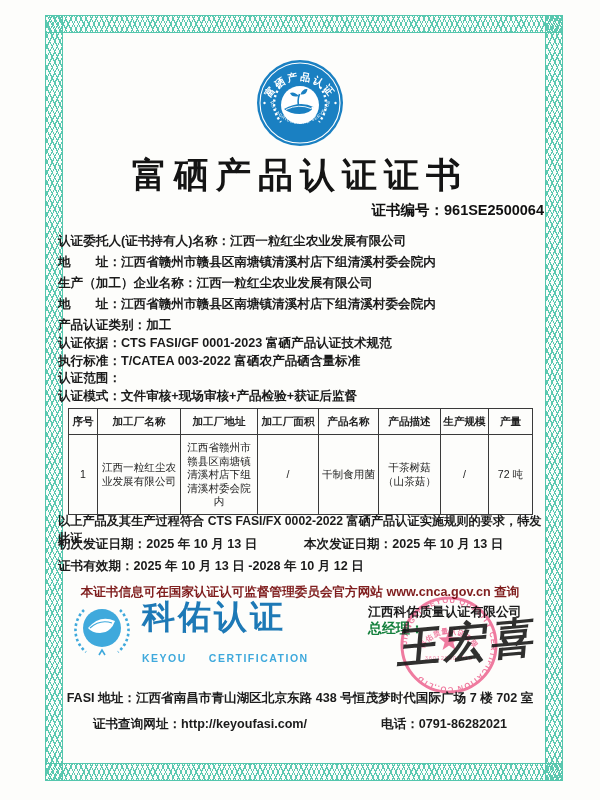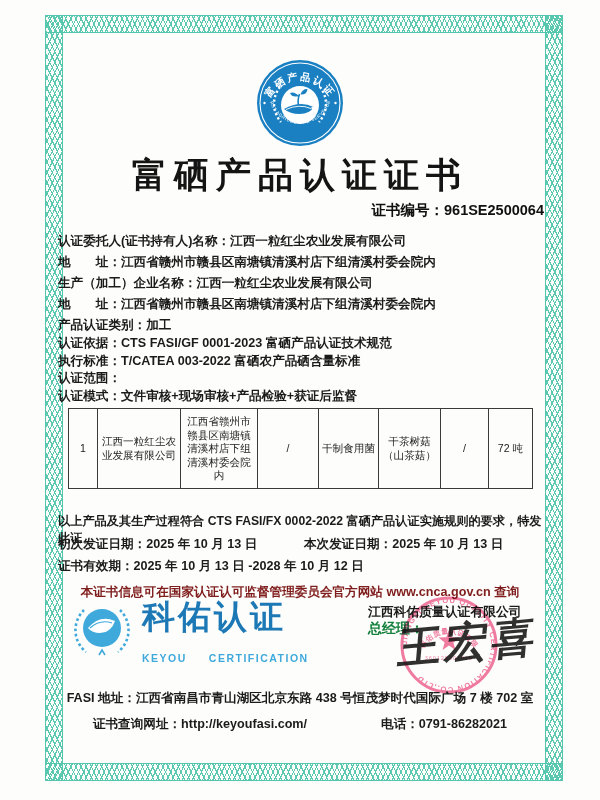--- a/index.html
+++ b/index.html
@@ -121,20 +121,30 @@
         <col style="width:29px">
           <col style="width:83px">
           <col style="width:77px">
           <col style="width:61px">
         <col style="width:60px">
           <col style="width:62px">
           <col style="width:48px">
           <col style="width:44px">
       </colgroup>
       <tbody>
+          <tr>
+        <th>序号</th>
+        <th>加工厂名称</th>
+        <th>加工厂地址</th>
+        <th>加工厂面积</th>
+        <th>产品名称</th>
+        <th>产品描述</th>
+        <th>生产规模</th>
+        <th>产量</th>
+      </tr>
       <tr>
         <td>1</td>
         <td>江西一粒红尘农业发展有限公司</td>
         <td>江西省赣州市赣县区南塘镇清溪村店下组清溪村委会院内</td>
         <td>/</td>
         <td>干制食用菌</td>
         <td>干茶树菇（山茶菇）</td>
         <td>/</td>
         <td>72 吨</td>
       </tr>

